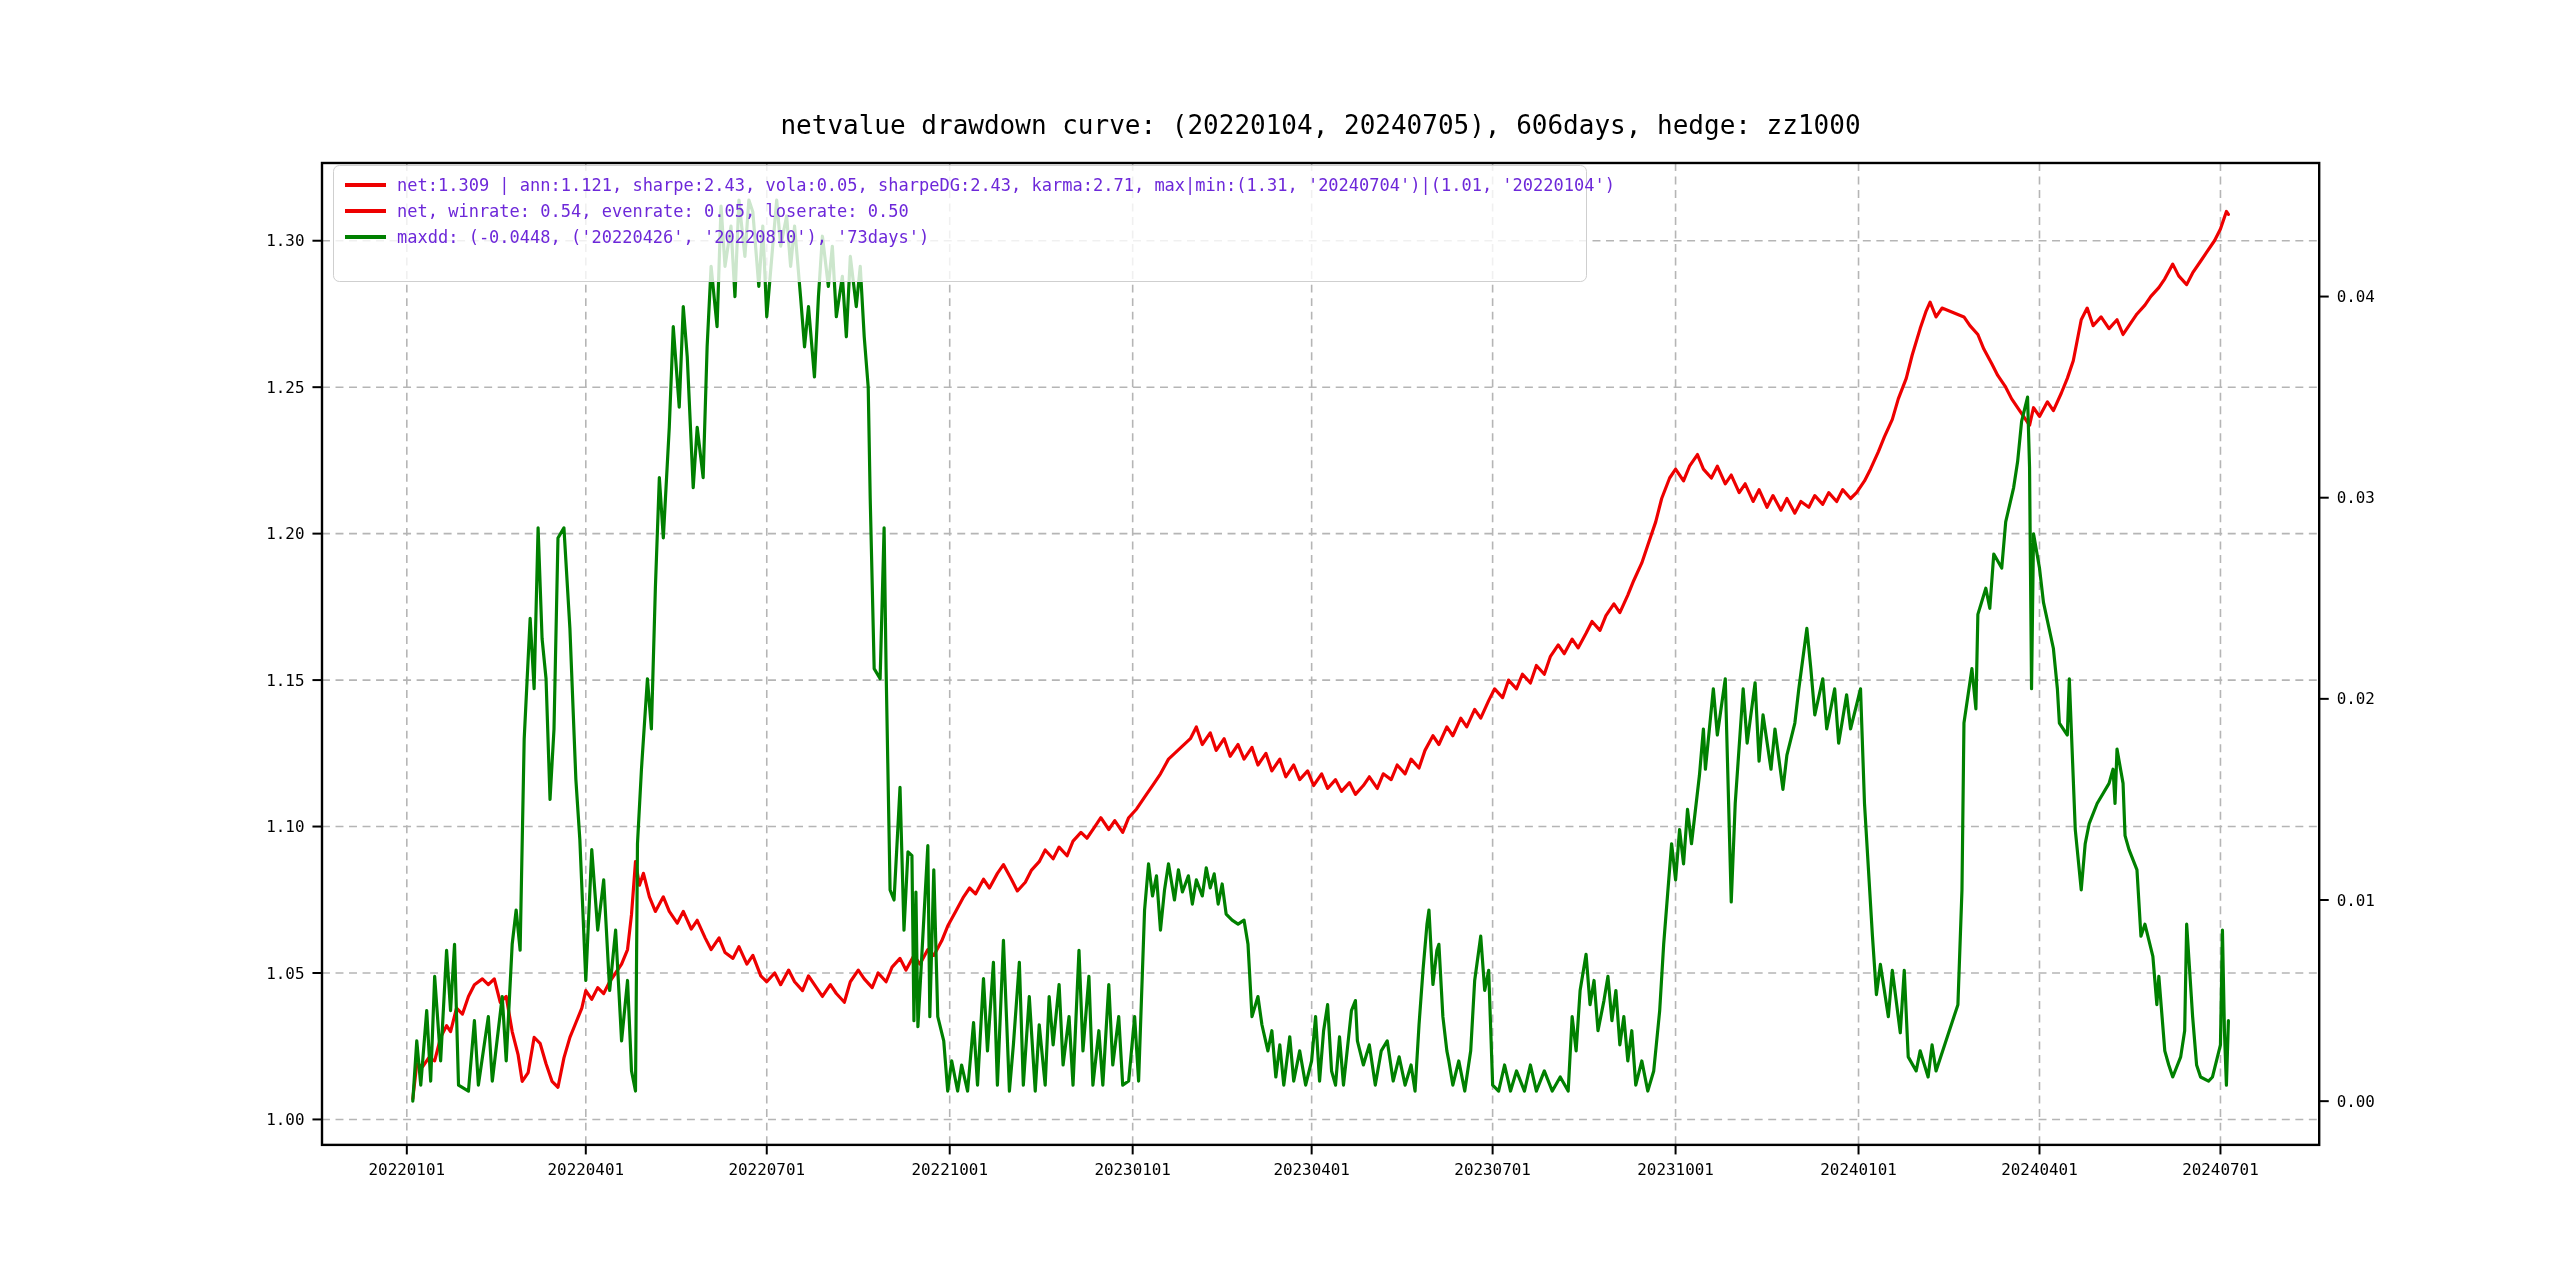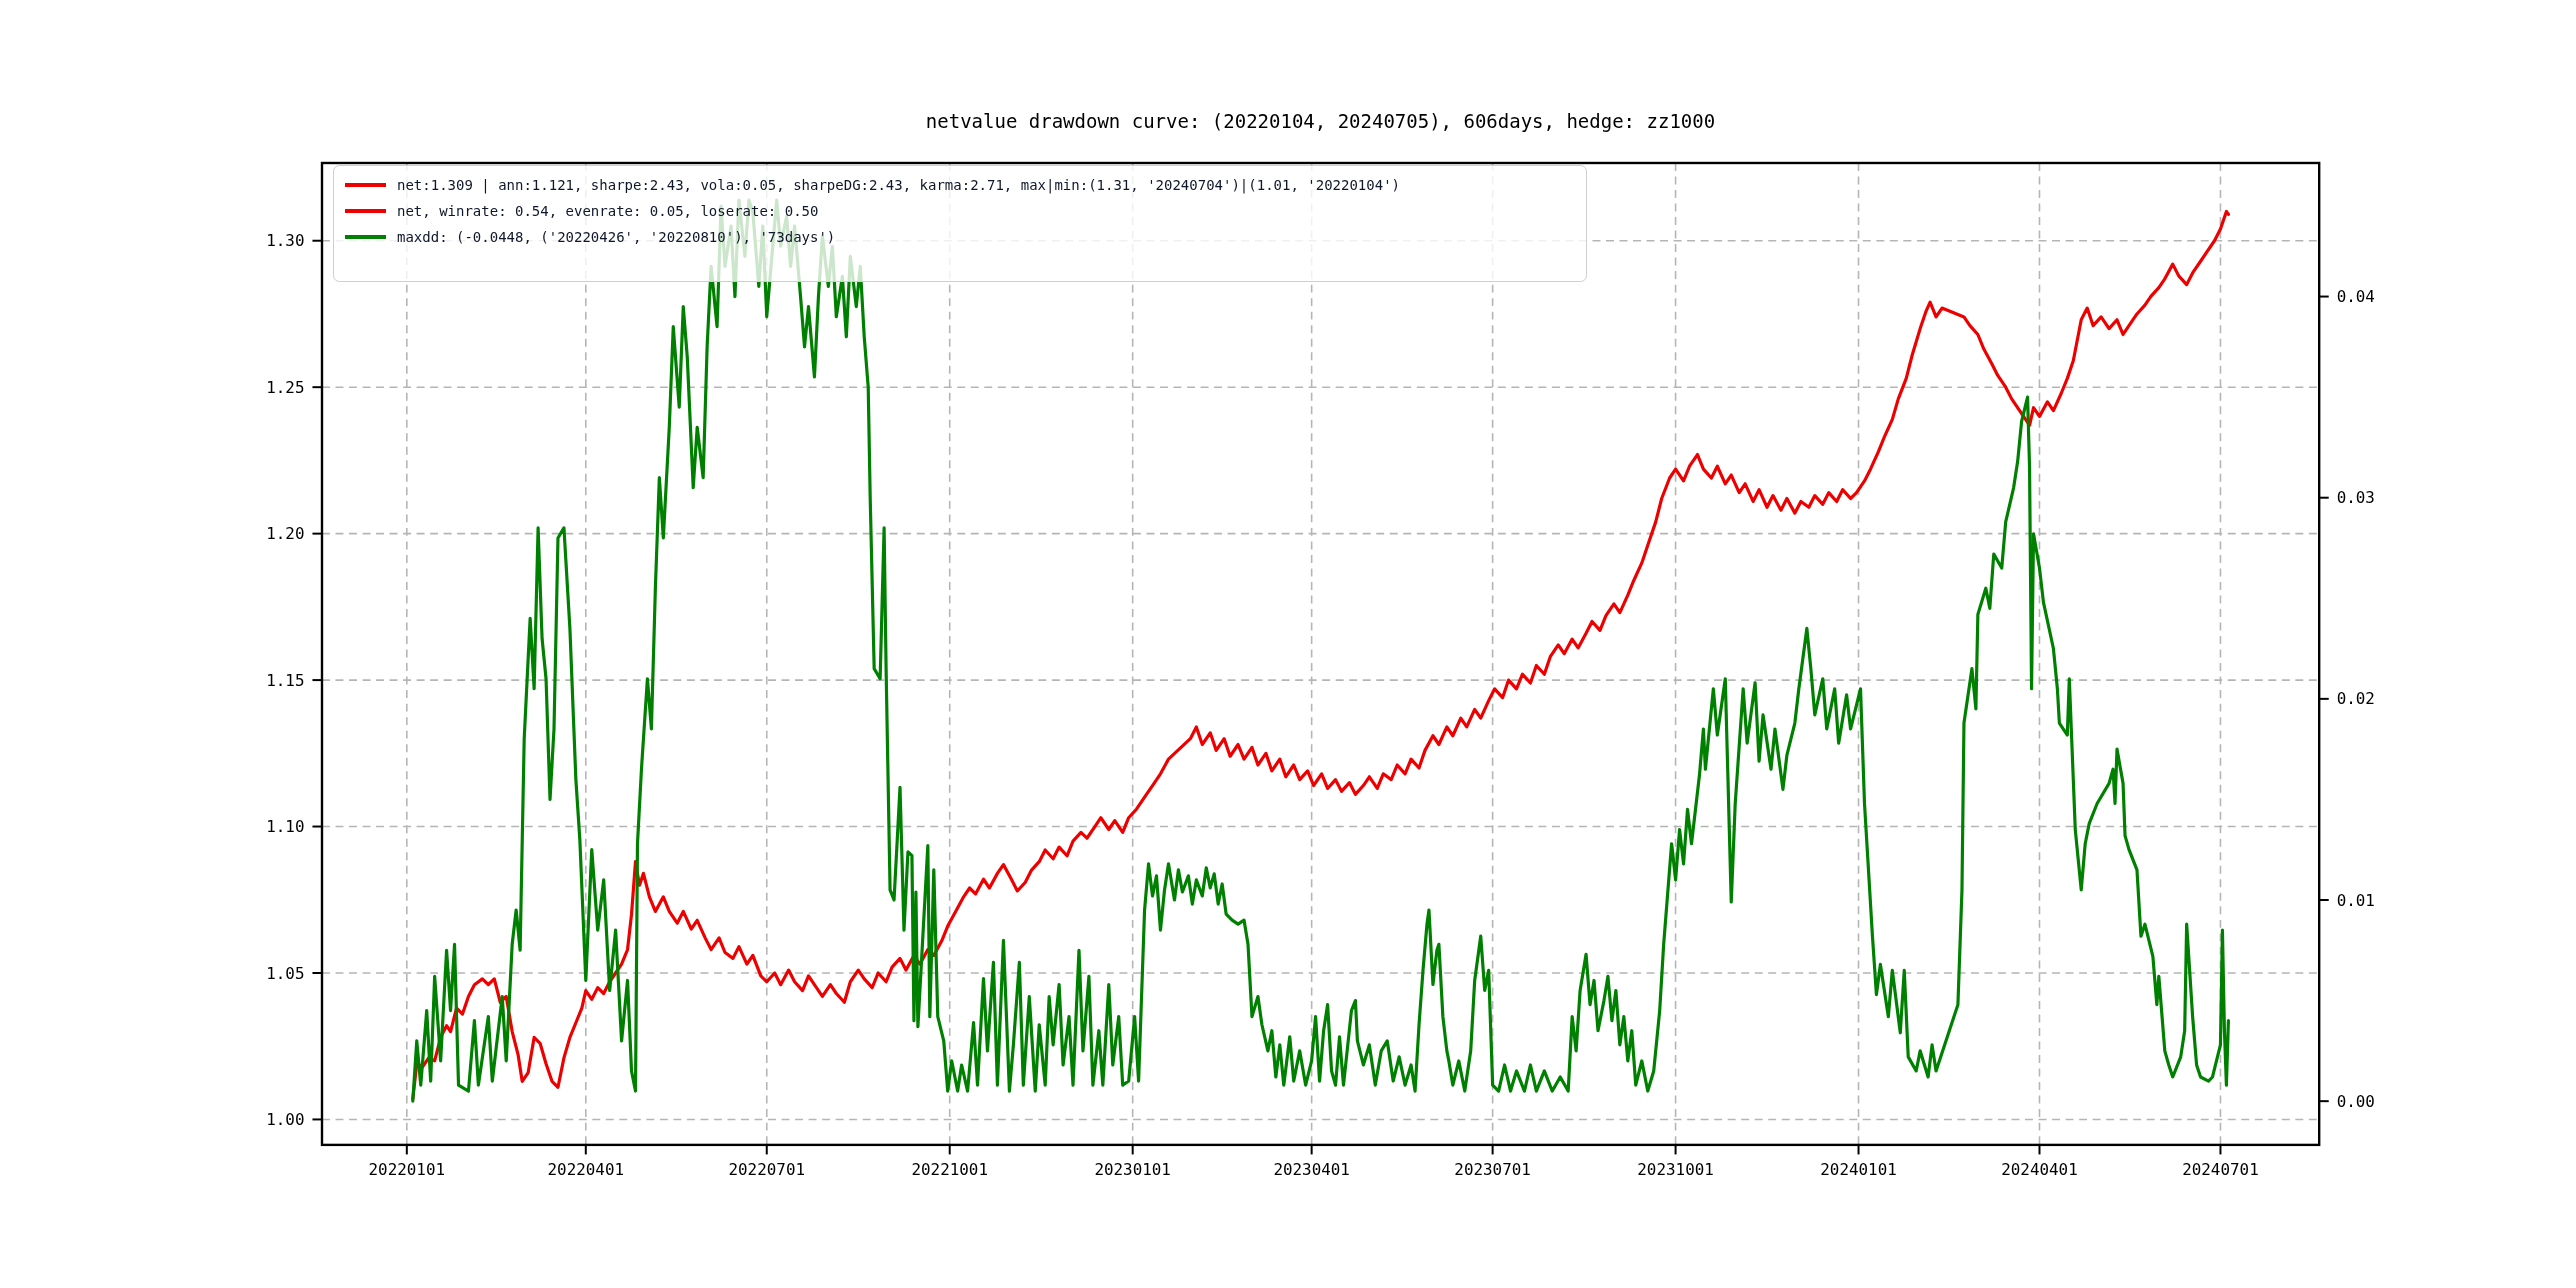--- a/index.html
+++ b/index.html
@@ -1,27 +1,27 @@
 <!DOCTYPE html>
 <html style="font-size:12.7px"><head>
 <meta charset="utf-8">
 <style>
   html,body{margin:0;padding:0;background:#ffffff;}
   body{width:2576px;height:1288px;position:relative;overflow:hidden;
        font-family:"DejaVu Sans Mono","Liberation Mono",monospace;}
   .figure{position:absolute;inset:0;background:#ffffff;}
   .chart-title{position:absolute;left:322px;top:110px;width:1997px;
-       text-align:center;font-size:19px;color:#000;letter-spacing:0px;white-space:nowrap;}
+       text-align:center;font-size:26px;color:#000;letter-spacing:0px;white-space:nowrap;}
   svg{position:absolute;left:0;top:0;}
   .legend{position:absolute;left:333px;top:165px;width:1254px;height:117px;
        box-sizing:border-box;border:1.6px solid #cfcfcf;border-radius:6.4px;
        background:rgba(255,255,255,0.8);padding:6.4px 0 0 11px;z-index:5;}
   .legend-row{display:flex;align-items:center;height:26px;}
   .legend-swatch{width:41px;height:4px;margin-right:11px;flex:0 0 auto;}
-  .legend-label{font-size:14px;color:#0f172a;white-space:nowrap;line-height:26px;}
+  .legend-label{font-size:17px;color:#6d28d9;white-space:nowrap;line-height:26px;}
 </style>
 </head>
 <body>
 
 <div class="figure">
   <div class="chart-title">netvalue drawdown curve: (20220104, 20240705), 606days, hedge: zz1000</div>
   <svg id="plot" width="2576" height="1288" viewBox="0 0 3240 1620">
       <line x1="405" x2="2917" y1="1407.9857113026878" y2="1407.9857113026878" stroke="#b5b5b5" stroke-width="2" stroke-dasharray="10 7"></line>
       <line x1="405" x2="2917" y1="1223.7838200638366" y2="1223.7838200638366" stroke="#b5b5b5" stroke-width="2" stroke-dasharray="10 7"></line>
       <line x1="405" x2="2917" y1="1039.5819288249857" y2="1039.5819288249857" stroke="#b5b5b5" stroke-width="2" stroke-dasharray="10 7"></line>

